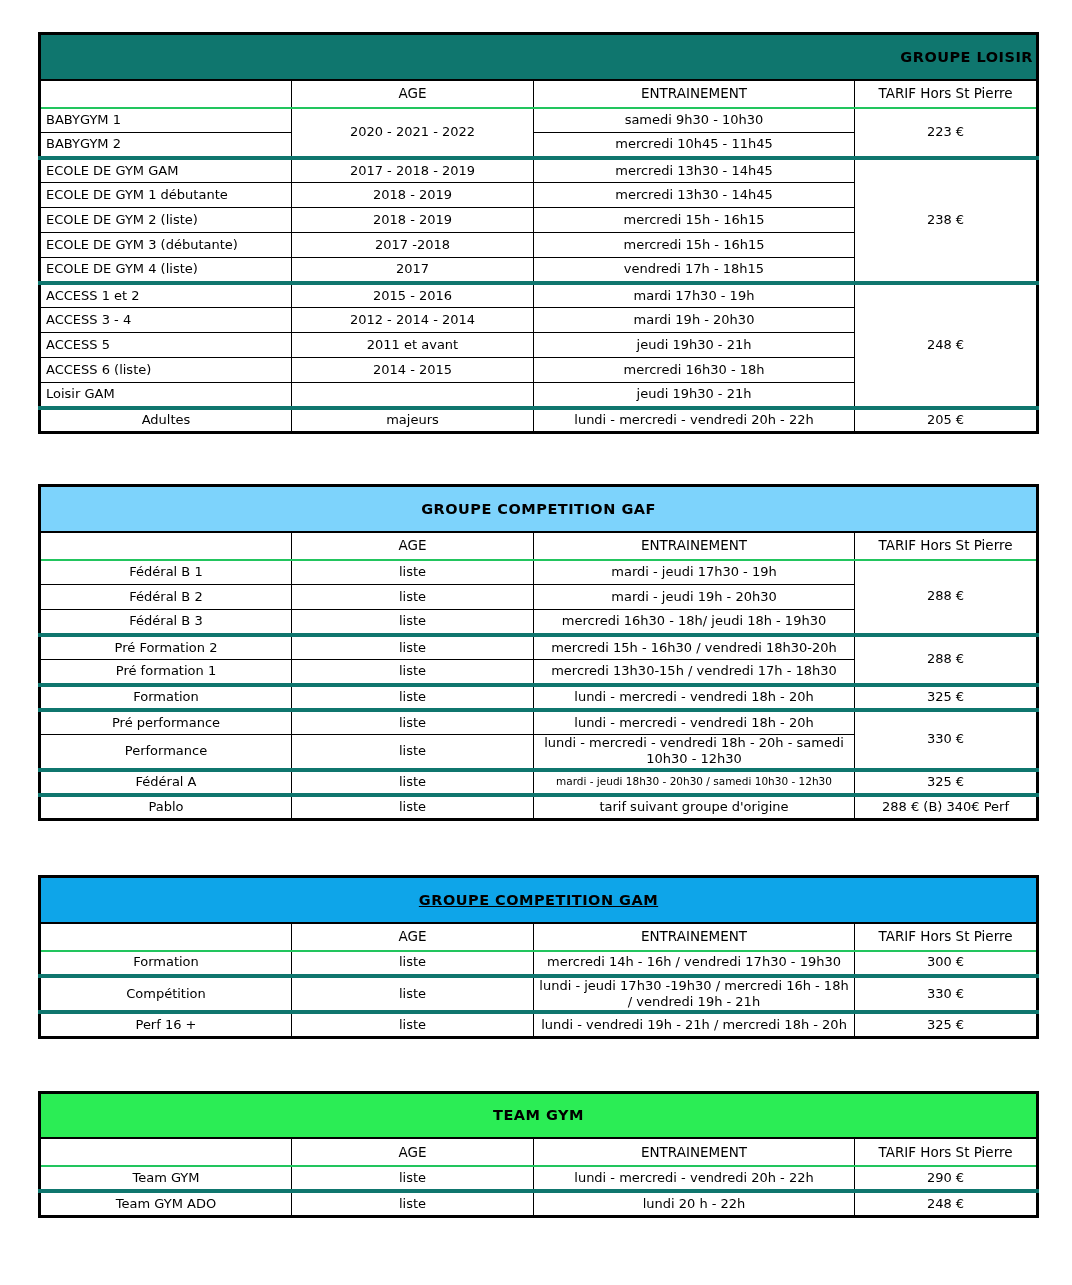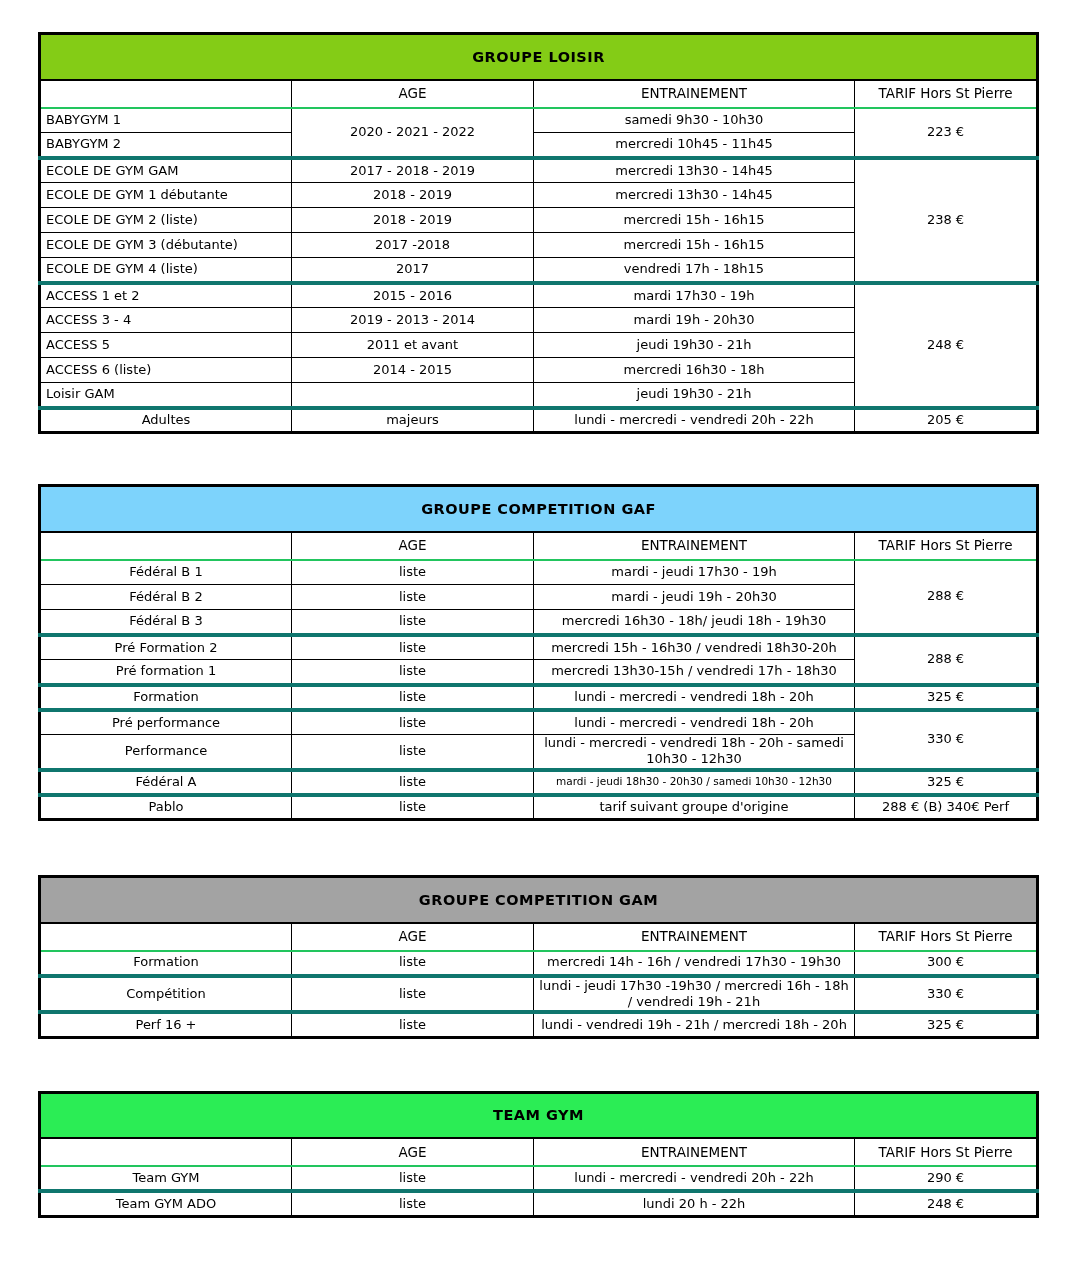--- a/index.html
+++ b/index.html
@@ -27,23 +27,23 @@
   tr.title td {
     height:46px; border:2px solid #000;
     font-weight:bold; font-size:14.5px; letter-spacing:.5px;
   }
   tr.colhead td { border-bottom:2px solid #22c55e; height:28px; font-size:13.5px; }
   td.g   { border-top:4px solid #0f766e; }   
   td.left{ text-align:left; padding-left:5px; }
   td.small { font-size:10.5px; }
   td.nw { white-space:nowrap;margin-left:34px; }
 
-  .t-loisir  tr.title td { background:#84cc16; }
+  .t-loisir  tr.title td { background:#0f766e;text-align:right; }
   .t-gaf     tr.title td { background:#7dd3fc; }
-  .t-gam     tr.title td { background:#a3a3a3; }
+  .t-gam     tr.title td { background:#0ea5e9;text-decoration:underline; }
   .t-teamgym tr.title td { background:#2BED55; }
 
   .t-gaf { margin-top:50px; }
   .t-gam { margin-top:54px; }
   .t-teamgym { margin-top:52px; }
 </style>
 </head>
 <body>
 
 <div class="sheet">
@@ -102,21 +102,21 @@
       <td>vendredi 17h - 18h15</td>
     </tr>
     <tr>
       <td class="left g">ACCESS 1 et 2</td>
       <td class="g">2015 - 2016</td>
       <td class="g">mardi 17h30 - 19h</td>
       <td class="g" rowspan="5">248 €</td>
     </tr>
     <tr>
       <td class="left">ACCESS 3 - 4</td>
-      <td>2019 - 2013 - 2014</td>
+      <td>2012 - 2014 - 2014</td>
       <td>mardi 19h - 20h30</td>
     </tr>
     <tr>
       <td class="left">ACCESS 5</td>
       <td>2011 et avant</td>
       <td>jeudi 19h30 - 21h</td>
     </tr>
     <tr>
       <td class="left">ACCESS 6 (liste)</td>
       <td>2014 - 2015</td>

